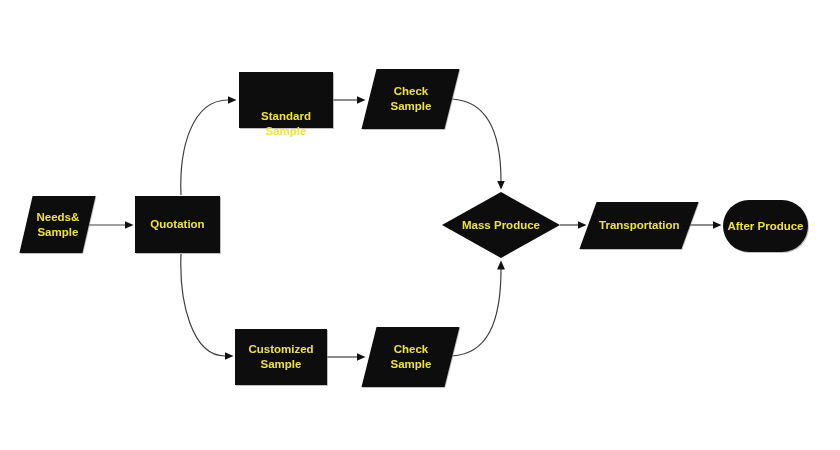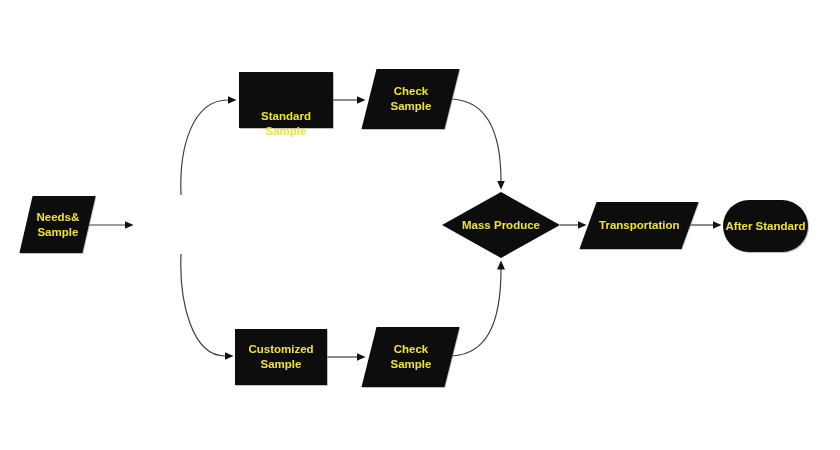--- a/index.html
+++ b/index.html
@@ -62,20 +62,23 @@
     <path class="edge" d="M 327 357 L 357 357" marker-end="url(#arrow)"></path>
     <path class="edge" d="M 452 356 C 487 354 501 323 501 269" marker-end="url(#arrow)"></path>
     <path class="edge" d="M 560 225 L 578 225" marker-end="url(#arrow)"></path>
     <path class="edge" d="M 690 225 L 713 225" marker-end="url(#arrow)"></path>
   </svg>
 
   <div class="node n-needs sk13 w50">
     <span class="label">Needs&amp; Sample</span>
   </div>
 
+  <div class="node n-quot nowrap">
+    <span class="label">Quotation</span>
+  </div>
 
   <div class="node n-std w60">
     <span class="label">Standard Sample</span>
   </div>
 
   <div class="node n-chk-t sk14 w50">
     <span class="label">Check Sample</span>
   </div>
 
   <div class="node n-cust w70">
@@ -88,16 +91,16 @@
 
   <div class="node n-mass diamond nowrap">
     <span class="label">Mass Produce</span>
   </div>
 
   <div class="node n-trans sk20 nowrap">
     <span class="label">Transportation</span>
   </div>
 
   <div class="node n-after stadium nowrap">
-    <span class="label">After Standard</span>
+    <span class="label">After Produce</span>
   </div>
 
 </div>
 
 </body></html>

